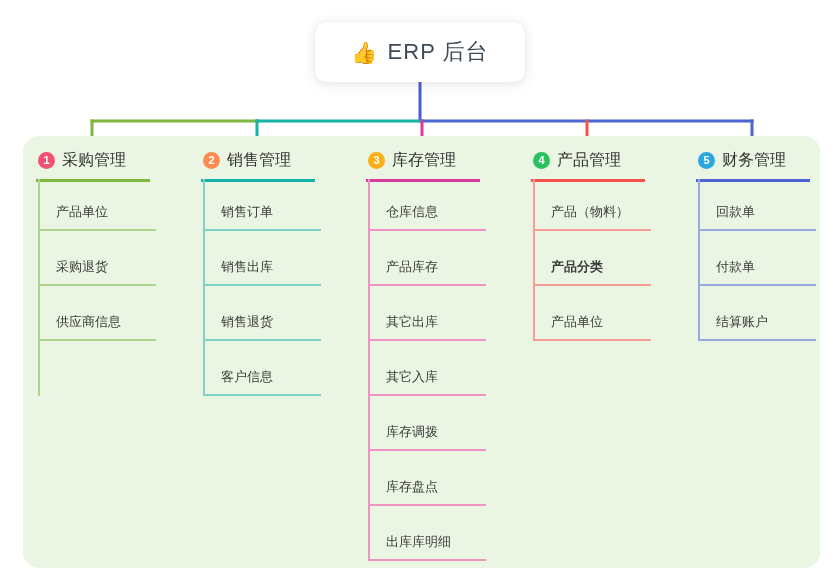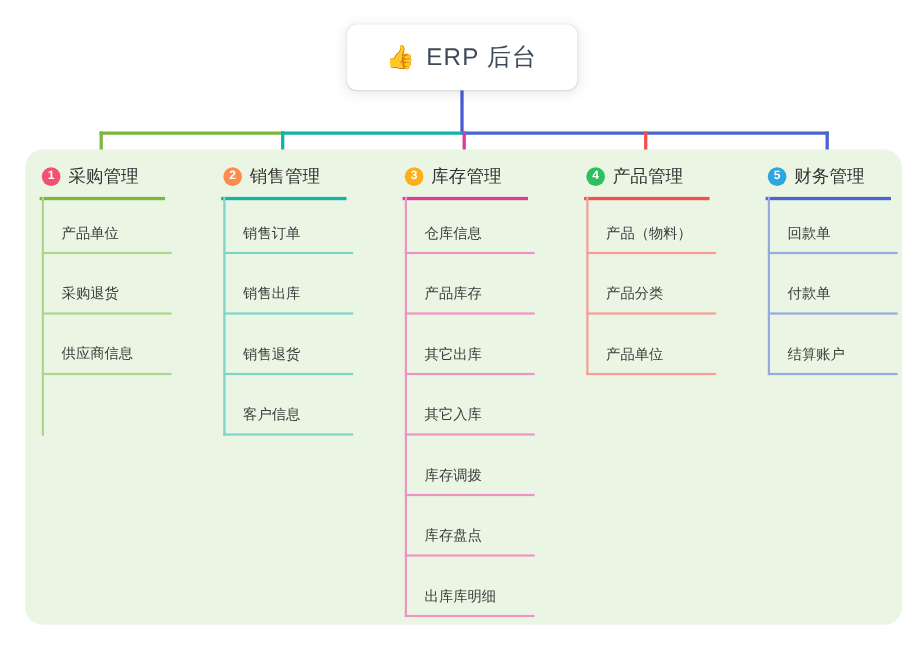--- a/index.html
+++ b/index.html
@@ -73,21 +73,21 @@
 
   <div id="branches">
       <div class="branch" style="left: 36px;">
         <div class="branch-header" style="border-color: rgb(124, 184, 61);">
           <span class="badge" style="background: rgb(242, 82, 112);">1</span>
           <span>采购管理</span>
         </div>
         <div class="vline" style="background: rgb(171, 214, 140); height: 217px;"></div>
         <div class="child first" style="border-color: rgb(171, 214, 140);">产品单位</div>
         <div class="child" style="border-color: rgb(171, 214, 140);">采购退货</div>
-        <div class="child" style="border-color: rgb(171, 214, 140); font-family: Liberation Mono, monospace;">供应商信息</div>
+        <div class="child" style="border-color: rgb(171, 214, 140);">供应商信息</div>
       </div>
       <div class="branch" style="left: 201px;">
         <div class="branch-header" style="border-color: rgb(20, 179, 165);">
           <span class="badge" style="background: rgb(254, 140, 80);">2</span>
           <span>销售管理</span>
         </div>
         <div class="vline" style="background: rgb(127, 210, 200); height: 217px;"></div>
         <div class="child first" style="border-color: rgb(127, 210, 200);">销售订单</div>
         <div class="child" style="border-color: rgb(127, 210, 200);">销售出库</div>
         <div class="child" style="border-color: rgb(127, 210, 200);">销售退货</div>
@@ -107,21 +107,21 @@
         <div class="child" style="border-color: rgb(239, 146, 196);">库存盘点</div>
         <div class="child" style="border-color: rgb(239, 146, 196);">出库库明细</div>
       </div>
       <div class="branch" style="left: 531px;">
         <div class="branch-header" style="border-color: rgb(244, 81, 76);">
           <span class="badge" style="background: rgb(45, 192, 95);">4</span>
           <span>产品管理</span>
         </div>
         <div class="vline" style="background: rgb(247, 157, 150); height: 162px;"></div>
         <div class="child first" style="border-color: rgb(247, 157, 150);">产品（物料）</div>
-        <div class="child" style="border-color: rgb(247, 157, 150);">产品分类</div>
+        <div class="child" style="border-color: rgb(247, 157, 150); font-weight: bold;">产品分类</div>
         <div class="child" style="border-color: rgb(247, 157, 150);">产品单位</div>
       </div>
       <div class="branch" style="left: 696px;">
         <div class="branch-header" style="border-color: rgb(74, 100, 208);">
           <span class="badge" style="background: rgb(43, 166, 224);">5</span>
           <span>财务管理</span>
         </div>
         <div class="vline" style="background: rgb(151, 169, 227); height: 162px;"></div>
         <div class="child first" style="border-color: rgb(151, 169, 227);">回款单</div>
         <div class="child" style="border-color: rgb(151, 169, 227);">付款单</div>

